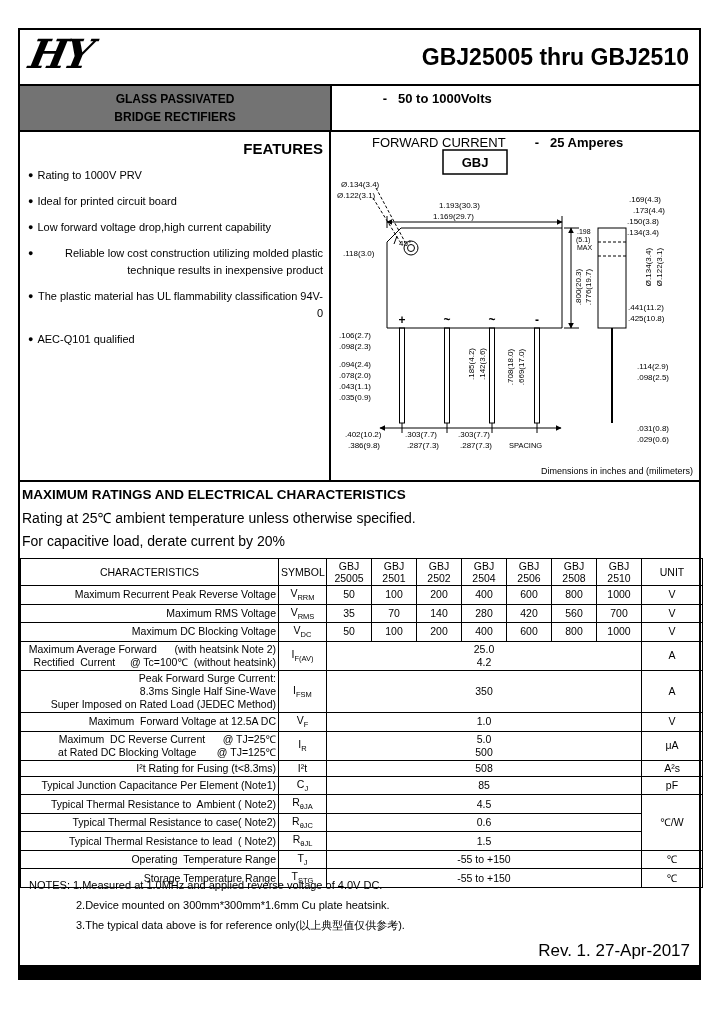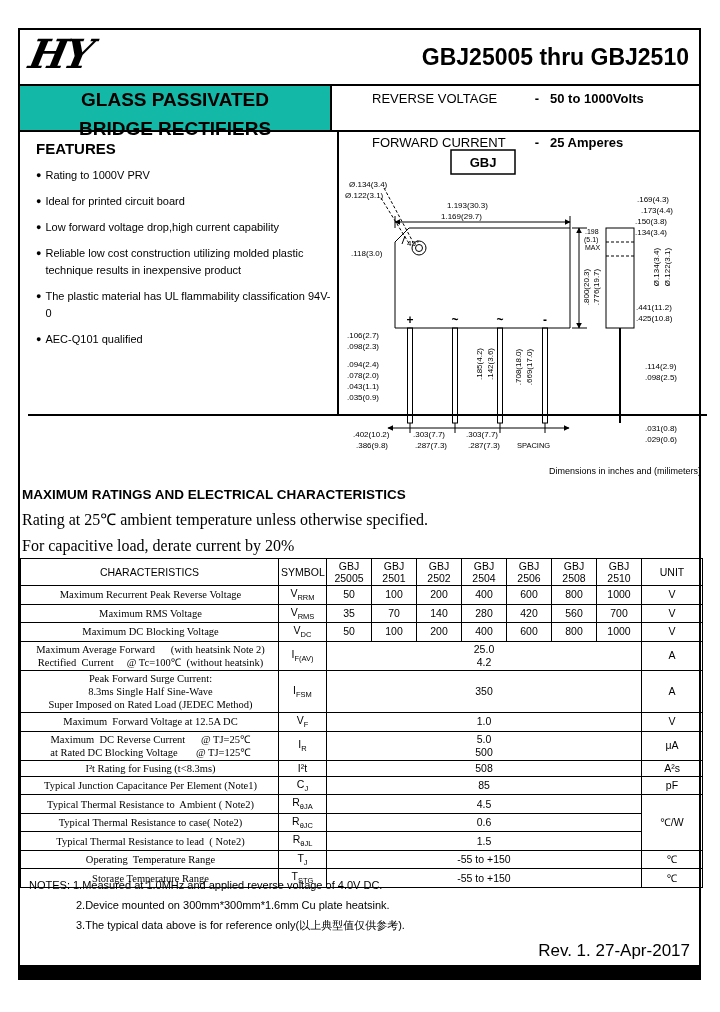--- a/index.html
+++ b/index.html
@@ -9,49 +9,49 @@
   .frame { position:absolute; left:18px; top:28px; width:683px; height:952px; border:2px solid #000; }
   .frame-inner { position:relative; width:100%; height:100%; }
 
   .header { position:absolute; top:0; left:0; right:0; height:54px; }
   .logo { position:absolute; left:10px; top:0px; font-family:"DejaVu Serif",serif; font-style:italic;
           font-weight:bold; font-size:40px; letter-spacing:-3px; transform:skewX(-12deg); }
   .doc-title { position:absolute; right:10px; top:14px; font-size:23px; font-weight:bold; letter-spacing:0px; }
 
   .spec-box { position:absolute; top:54px; left:0; width:100%; height:48px;
               border-top:2px solid #000; border-bottom:2px solid #000; display:flex; }
-  .spec-left { width:312px; border-right:2px solid #000; background:#14b8a6; display:flex; flex-direction:column;
-               align-items:center; font-weight:bold; font-size:19px; line-height:1.5; }
+  .spec-left { width:312px; border-right:2px solid #000; background:#737373; display:flex; flex-direction:column;
+               justify-content:center; align-items:center; font-weight:bold; font-size:12px; line-height:1.5; }
   .spec-right { flex:1; display:flex; flex-direction:column; justify-content:center; padding-left:40px;
                 font-size:13px; line-height:1.5; }
   .spec-row { display:flex; align-items:baseline; }
   .spec-label { width:152px; }
   .spec-dash { width:26px; text-align:center; font-weight:bold; }
   .spec-value { font-weight:bold;margin-top:25px; }
 
-  .content-row { position:absolute; top:102px; left:8px; width:100%; height:284px;
-                 border-bottom:2px solid #000; display:flex; }
+  .content-row { position:absolute; top:102px; left:0; width:100%; height:350px;
+                 border-bottom:2px solid #000; display:flex;text-align:right; }
   .features { width:312px; border-right:2px solid #000; padding:8px 6px 0 8px; }
   .features-title { font-size:15px; font-weight:bold; margin-bottom:10px; }
   .features-list { list-style:none; font-size:11px; }
   .features-list li { display:flex; margin-bottom:9px; line-height:1.55; }
   .bullet { font-size:9px; margin-right:4px; line-height:1.9; }
   .diagram { flex:1; position:relative; }
   .diagram svg text { font-family:"Liberation Sans",sans-serif; fill:#000; }
 
   .ratings-head { position:absolute; top:454px; left:0; width:100%; padding:3px 0 0 2px; }
   .ratings-title { font-size:13.5px; font-weight:bold; margin-bottom:5px; }
-  .cond { font-size:16px; line-height:1.65;font-family:Liberation Serif, serif; }
+  .cond { font-size:14px; line-height:1.65; }
 
   .ratings-table { position:absolute; top:528px; left:0; width:682px; border-collapse:collapse;
                    table-layout:fixed; font-size:10.5px; }
   .ratings-table th, .ratings-table td { border:1px solid #000; padding:1px 2px; text-align:center;
                    vertical-align:middle; font-weight:normal; overflow:hidden; line-height:1.25; }
   .ratings-table th div { line-height:1.15; }
-  .ratings-table .c-name { text-align:center; padding-left:4px; white-space:pre;font-family:Liberation Serif, serif; }
+  .ratings-table .c-name { text-align:right; padding-left:4px; white-space:pre; }
   .ratings-table sub { font-size:7.5px; }
 
   .notes { position:absolute; top:846px; left:9px; font-size:11px; line-height:1.8; }
   .note-indent { padding-left:47px; }
   .rev { position:absolute; top:911px; right:9px; font-size:17px; }
   .bottom-bar { position:absolute; bottom:0; left:0; width:100%; height:13px; background:#000; }
 </style>
 </head>
 <body>
 
@@ -64,21 +64,20 @@
         <div class="doc-title">GBJ25005 thru GBJ2510</div>
       </div>
 
       <div class="spec-box">
         <div class="spec-left">
           <div>GLASS PASSIVATED</div>
           <div>BRIDGE RECTIFIERS</div>
         </div>
         <div class="spec-right">
           <div class="spec-row">
-            <span class="spec-label">REVERSE VOLTAGE</span>
             <span class="spec-dash">-</span>
             <span class="spec-value">50 to 1000Volts</span>
           </div>
           <div class="spec-row">
             <span class="spec-label">FORWARD CURRENT</span>
             <span class="spec-dash">-</span>
             <span class="spec-value">25 Amperes</span>
           </div>
         </div>
       </div>

